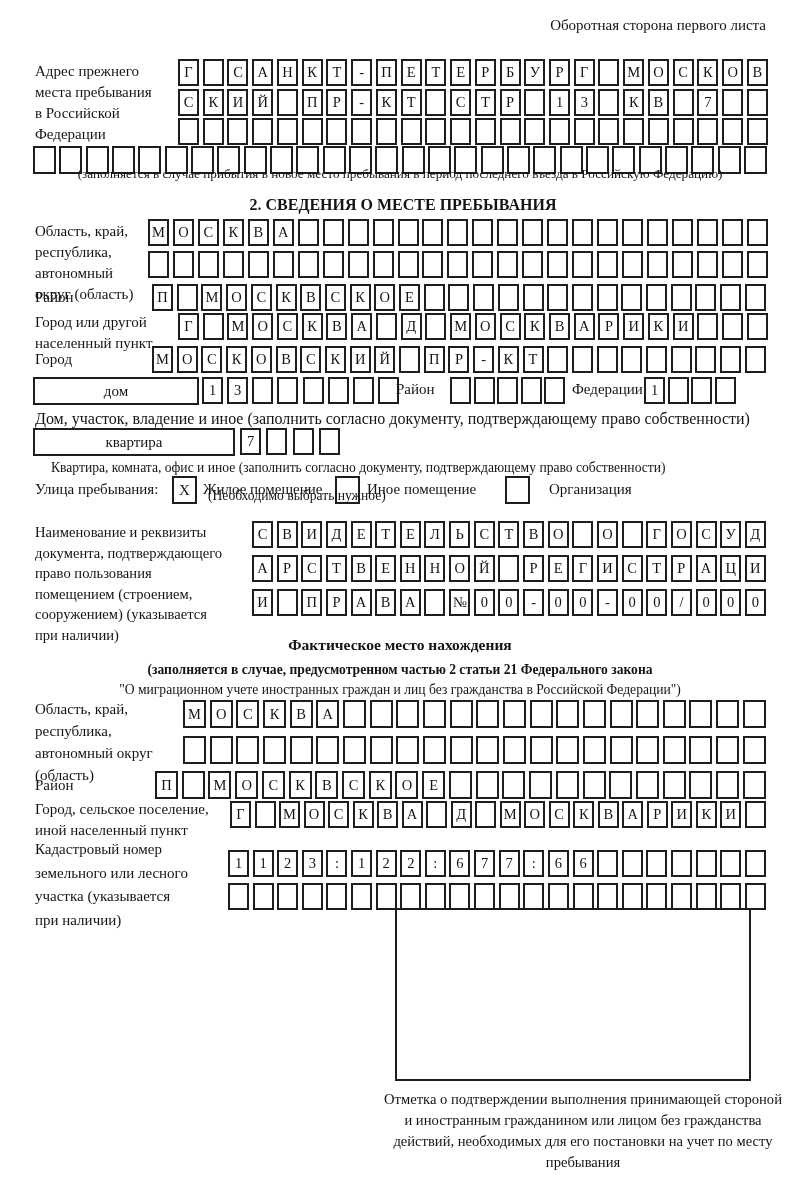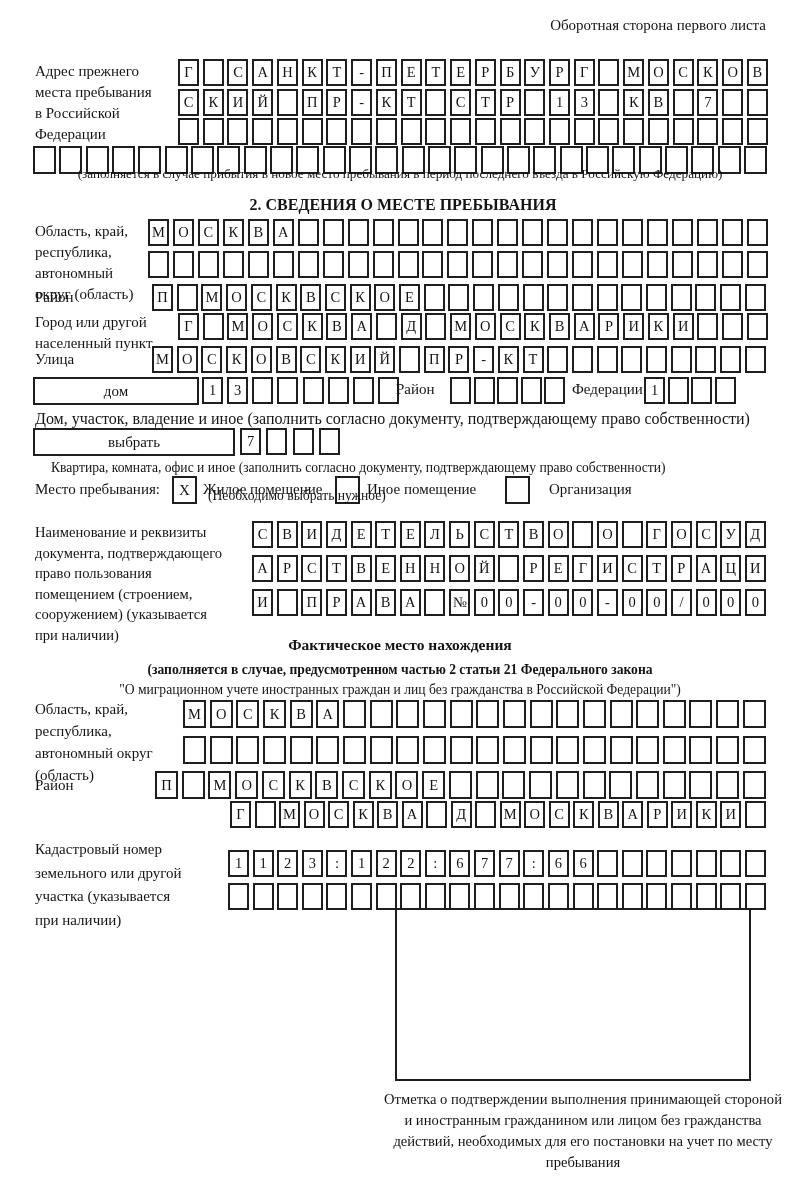--- a/index.html
+++ b/index.html
@@ -262,21 +262,21 @@
       <span class="box">А</span>
       <span class="box">Р</span>
       <span class="box">И</span>
       <span class="box">К</span>
       <span class="box">И</span>
       <span class="box"></span>
       <span class="box"></span>
       <span class="box"></span>
     </div>
 
-  <div class="abs label" style="left:35px;top:349px;">Улица</div>
+  <div class="abs label" style="left:35px;top:349px;">Город</div>
   <div class="abs boxrow" style="left:152px;top:346px;width:614px;">
       <span class="box">М</span>
       <span class="box">О</span>
       <span class="box">С</span>
       <span class="box">К</span>
       <span class="box">О</span>
       <span class="box">В</span>
       <span class="box">С</span>
       <span class="box">К</span>
       <span class="box">И</span>
@@ -319,30 +319,30 @@
     </div>
   <div class="abs" style="left:572px;top:381px;font-size:15px;">Федерации</div>
   <div class="abs boxrow" style="left:644px;top:377px;width:92px;">
       <span class="box">1</span>
       <span class="box"></span>
       <span class="box"></span>
       <span class="box"></span>
     </div>
   <div class="abs small" style="left:35px;top:410px;font-size:16px;">Дом, участок, владение и иное (заполнить согласно документу, подтверждающему право собственности)</div>
 
-  <div class="abs field-box" style="left:33px;top:428px;width:202px;height:28px;">выбрать</div>
+  <div class="abs field-box" style="left:33px;top:428px;width:202px;height:28px;">квартира</div>
   <div class="abs boxrow" style="left:240px;top:428px;width:100px;">
       <span class="box">7</span>
       <span class="box"></span>
       <span class="box"></span>
       <span class="box"></span>
     </div>
   <div class="abs small" style="left:51px;top:459px;font-size:13.6px;">Квартира, комната, офис и иное (заполнить согласно документу, подтверждающему право собственности)</div>
 
-  <div class="abs" style="left:35px;top:481px;font-size:15px;">Место пребывания:</div>
+  <div class="abs" style="left:35px;top:481px;font-size:15px;">Улица пребывания:</div>
   <div class="abs cb" style="left:172px;top:476px;">X</div>
   <div class="abs" style="left:203px;top:481px;font-size:15px;">Жилое помещение</div>
   <div class="abs cb" style="left:335px;top:476px;"></div>
   <div class="abs" style="left:367px;top:481px;font-size:15px;">Иное помещение</div>
   <div class="abs cb" style="left:505px;top:476px;"></div>
   <div class="abs" style="left:549px;top:481px;font-size:15px;">Организация</div>
   <div class="abs" style="left:208px;top:488px;font-size:13.6px;">(Необходимо выбрать нужное)</div>
 
   <div class="abs label" style="left:35px;top:522px;width:218px;font-size:14.6px;line-height:20.6px;">Наименование и реквизиты
 документа, подтверждающего
@@ -497,20 +497,22 @@
       <span class="box"></span>
       <span class="box"></span>
       <span class="box"></span>
       <span class="box"></span>
       <span class="box"></span>
       <span class="box"></span>
       <span class="box"></span>
       <span class="box"></span>
     </div>
 
+  <div class="abs label" style="left:35px;top:799px;width:198px;">Город, сельское поселение,
+иной населенный пункт</div>
   <div class="abs boxrow" style="left:230px;top:801px;width:536px;">
       <span class="box">Г</span>
       <span class="box"></span>
       <span class="box">М</span>
       <span class="box">О</span>
       <span class="box">С</span>
       <span class="box">К</span>
       <span class="box">В</span>
       <span class="box">А</span>
       <span class="box"></span>
@@ -523,21 +525,21 @@
       <span class="box">В</span>
       <span class="box">А</span>
       <span class="box">Р</span>
       <span class="box">И</span>
       <span class="box">К</span>
       <span class="box">И</span>
       <span class="box"></span>
     </div>
 
   <div class="abs label" style="left:35px;top:838px;width:190px;line-height:23.5px;">Кадастровый номер
-земельного или другой
+земельного или лесного
 участка (указывается
 при наличии)</div>
   <div class="abs boxrow" style="left:228px;top:850px;width:538px;">
       <span class="box">1</span>
       <span class="box">1</span>
       <span class="box">2</span>
       <span class="box">3</span>
       <span class="box">:</span>
       <span class="box">1</span>
       <span class="box">2</span>

